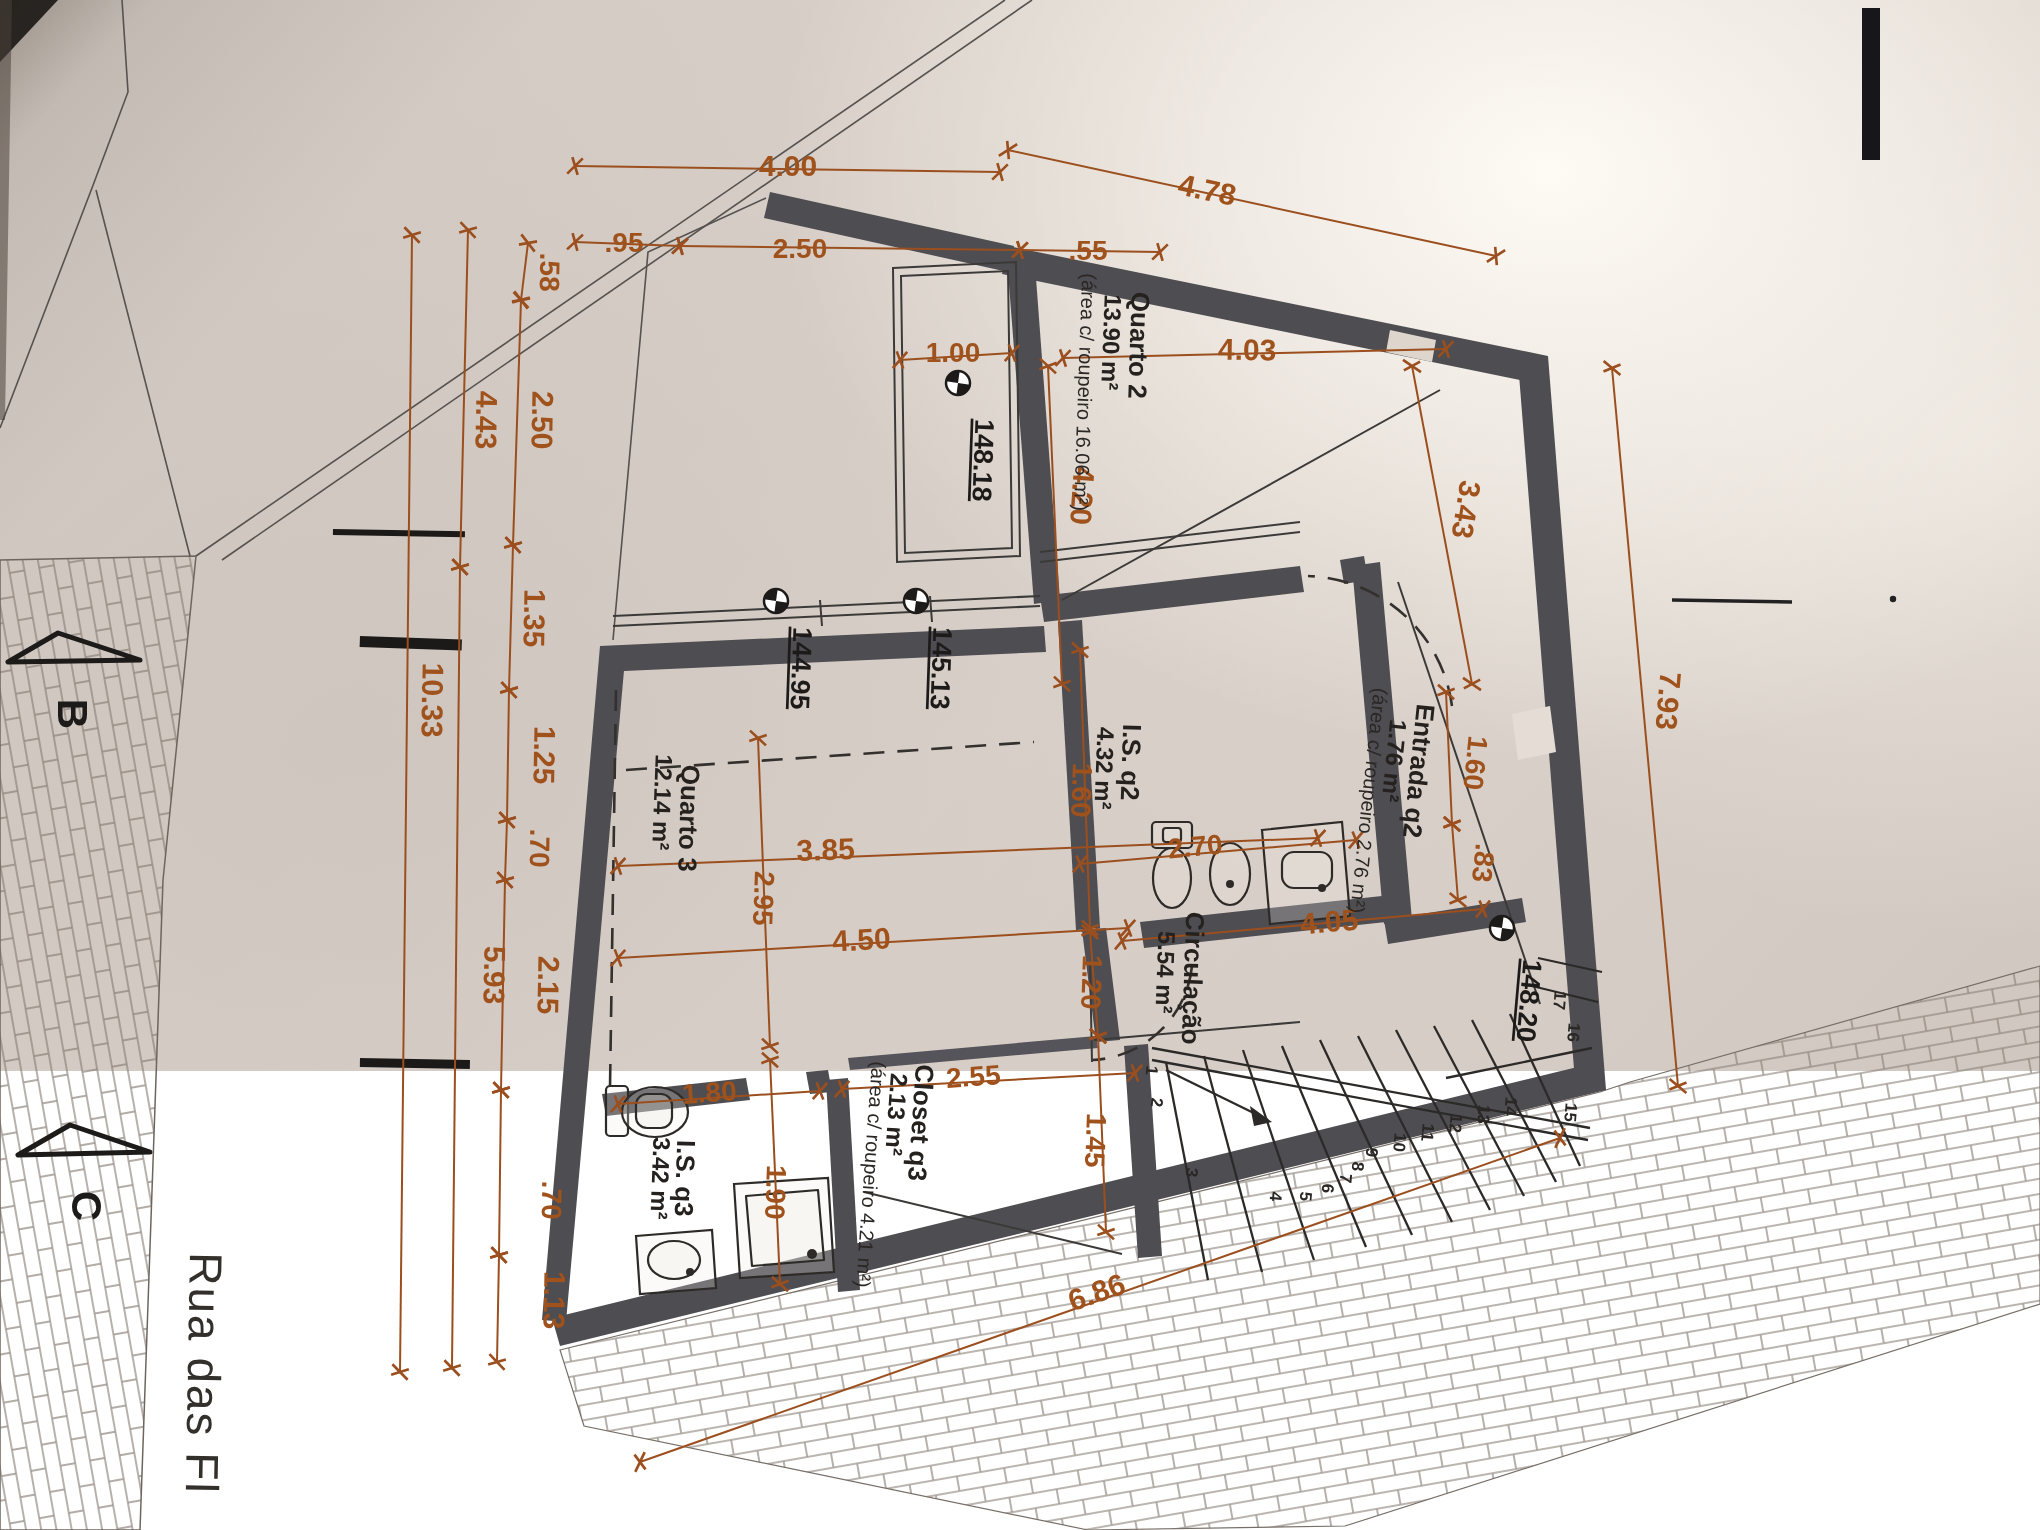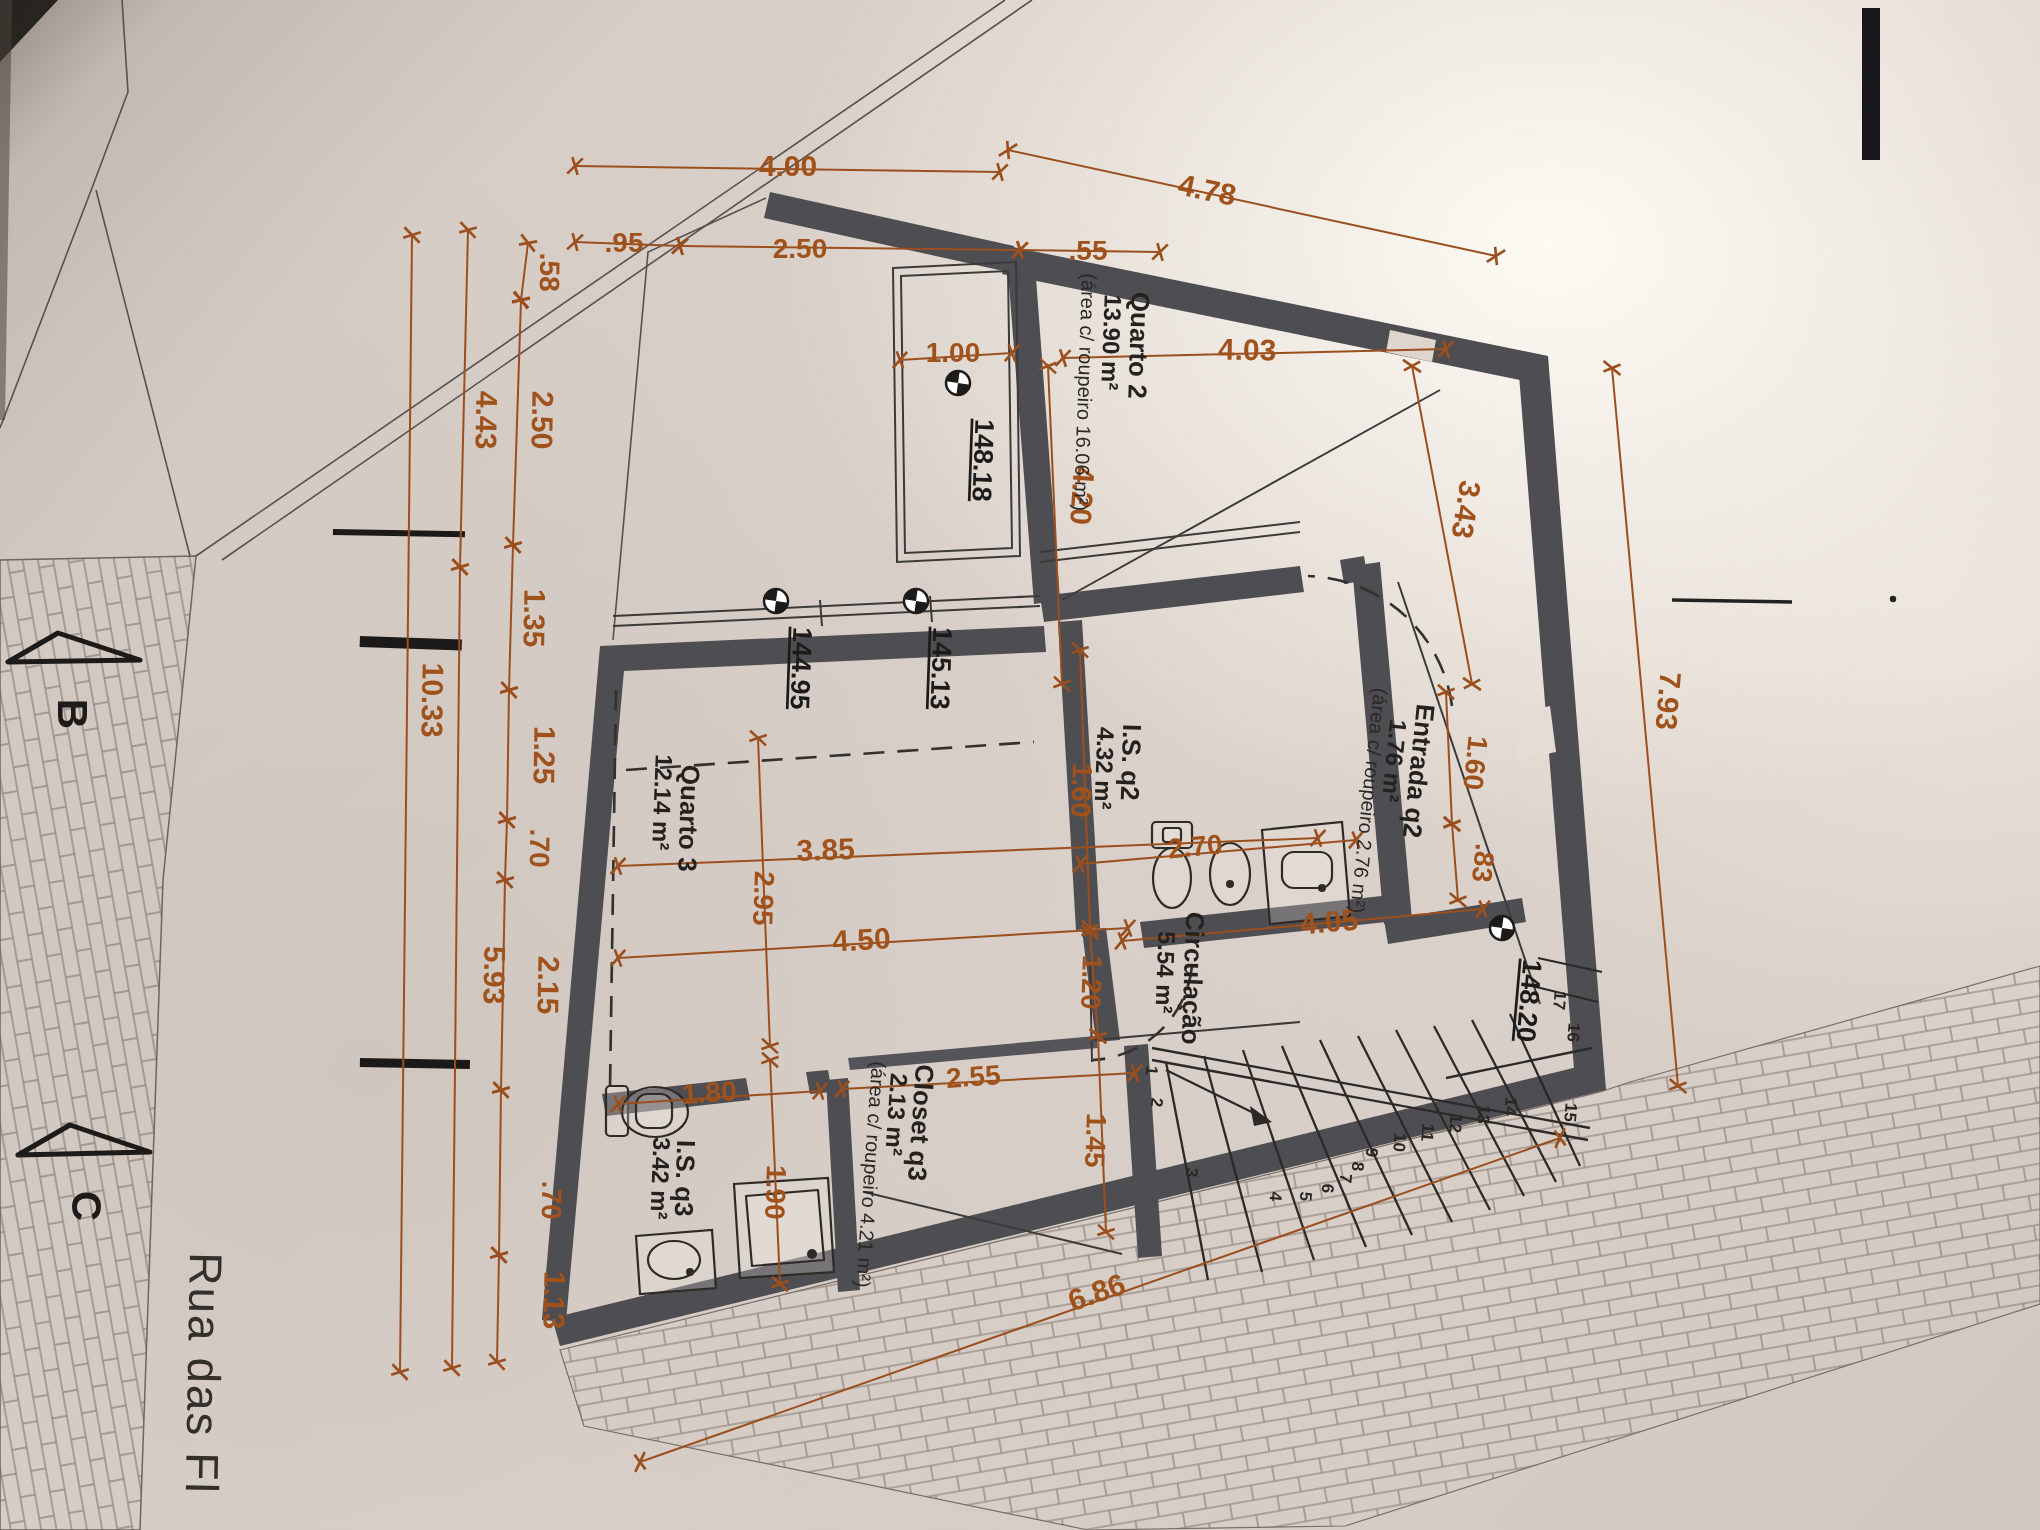--- a/index.html
+++ b/index.html
@@ -1,18 +1,18 @@
 <!DOCTYPE html>
 <html><head>
 <meta charset="utf-8">
 <style>
   html,body{margin:0;padding:0;}
   body{width:2040px;height:1530px;overflow:hidden;font-family:"Liberation Sans",sans-serif;}
   #photo{
-    position:relative;width:2040px;height:1530px;
+    position:relative;width:2040px;height:1071px;
     background-color:#cfc6bf;
     background-image:
       radial-gradient(ellipse 1250px 950px at 76% 16%, rgba(255,253,246,0.95), rgba(255,253,246,0) 62%),
       radial-gradient(ellipse 900px 700px at 98% 42%, rgba(248,243,235,0.55), rgba(248,243,235,0) 70%),
       radial-gradient(ellipse 1500px 1200px at 18% 70%, rgba(198,189,182,0.55), rgba(198,189,182,0) 75%),
       linear-gradient(133deg, #958c84 0%, #c2b9b2 5%, #d6cdc6 18%, #ddd4cd 55%, #d0c7c0 100%);
   }
   svg{position:absolute;left:0;top:0;}
   text{font-family:"Liberation Sans",sans-serif;}
   .dim{stroke:#9c4f1e;stroke-width:2;fill:none;}

